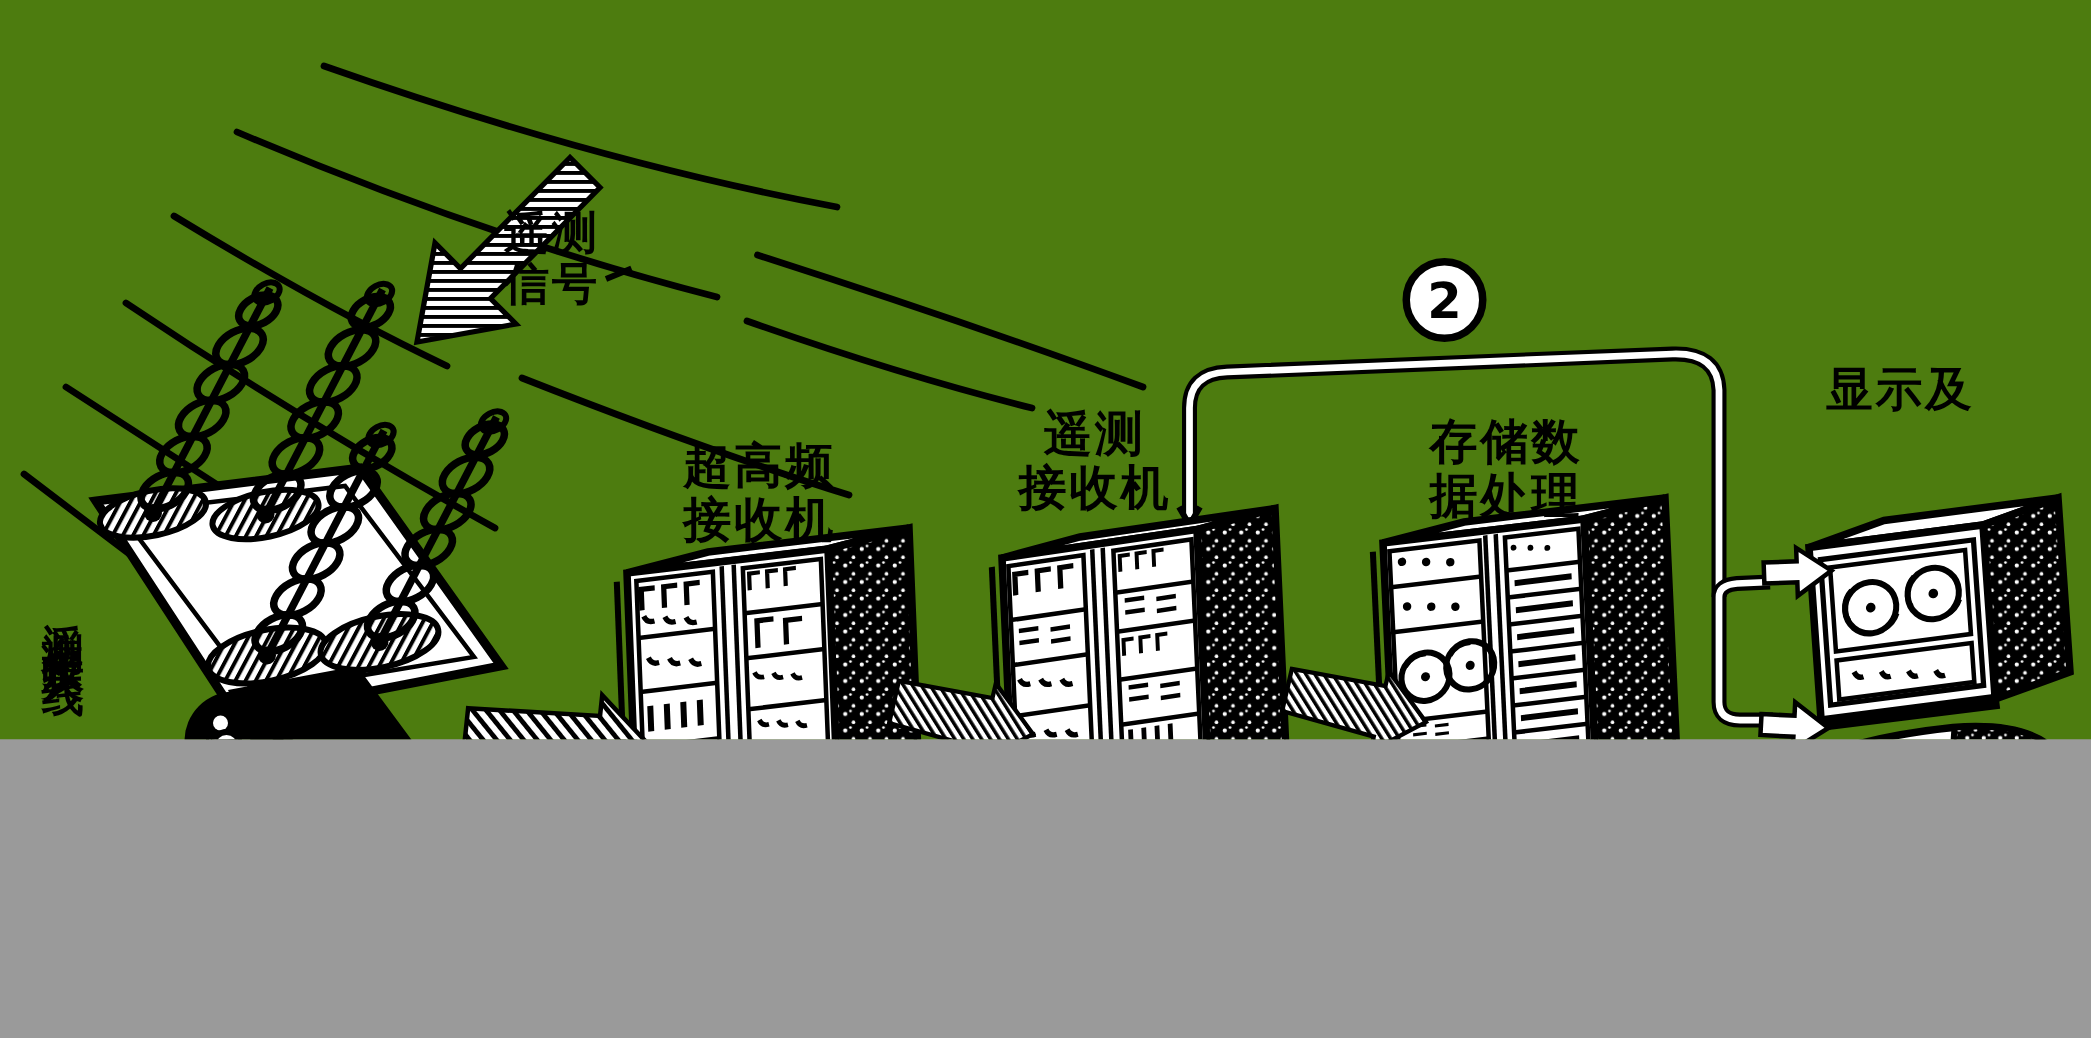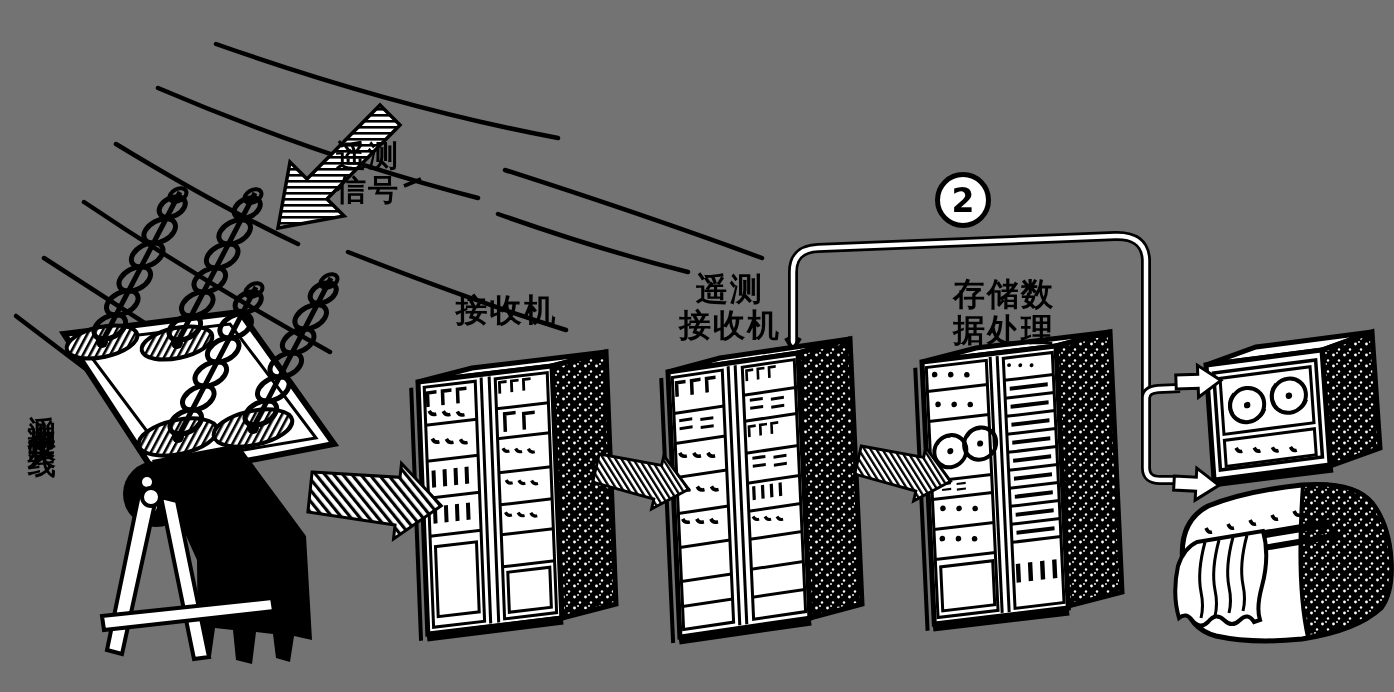--- a/index.html
+++ b/index.html
@@ -1,16 +1,16 @@
 <!DOCTYPE html>
 <html><head>
 <meta charset="utf-8">
 <style>
   html,body{margin:0;padding:0;background:#9a9a9a}
-  .canvas{position:relative;width:1394px;height:692px;background:#737373;overflow:hidden;
+  .canvas{position:relative;width:1394px;height:493px;background:#4d7c0f;overflow:hidden;
           font-family:"DejaVu Sans","Liberation Sans",sans-serif}
   .canvas svg{position:absolute;left:0;top:0}
   .lbl{position:absolute;color:#000;font-weight:700;letter-spacing:2px;line-height:1.12;white-space:nowrap}
   .lbl .ln{display:block}
   .vert{writing-mode:vertical-rl;text-orientation:upright;letter-spacing:7px}
   .callout{position:absolute;width:46px;height:46px;border:5px solid #000;border-radius:50%;
            background:#fff;display:flex;align-items:center;justify-content:center;
            font-size:33px;font-weight:700;color:#000}
 </style>
 </head>
@@ -296,31 +296,33 @@
 </svg>
 
 <div class="lbl" style="left:336px;top:139px;font-size:30px">
   <span class="ln">遥测</span>
   <span class="ln">信号</span>
 </div>
 
 <div class="lbl vert" style="left:26px;top:392px;font-size:28px">遥测接收天线</div>
 
 <div class="lbl" style="left:424px;top:293px;width:165px;text-align:center;font-size:32px">
+  <span class="ln">超高频</span>
   <span class="ln">接收机</span>
 </div>
 
 <div class="lbl" style="left:650px;top:272px;width:160px;text-align:center;font-size:32px">
   <span class="ln">遥测</span>
   <span class="ln">接收机</span>
 </div>
 
 <div class="lbl" style="left:914px;top:277px;width:180px;text-align:center;font-size:32px">
   <span class="ln">存储数</span>
   <span class="ln">据处理</span>
 </div>
 
 <div class="lbl" style="left:1182px;top:243px;width:170px;text-align:center;font-size:31px">
+  <span class="ln">显示及</span>
 </div>
 
 <div class="callout" style="left:935px;top:172px">2</div>
 
 </div>
 
 </body></html>

